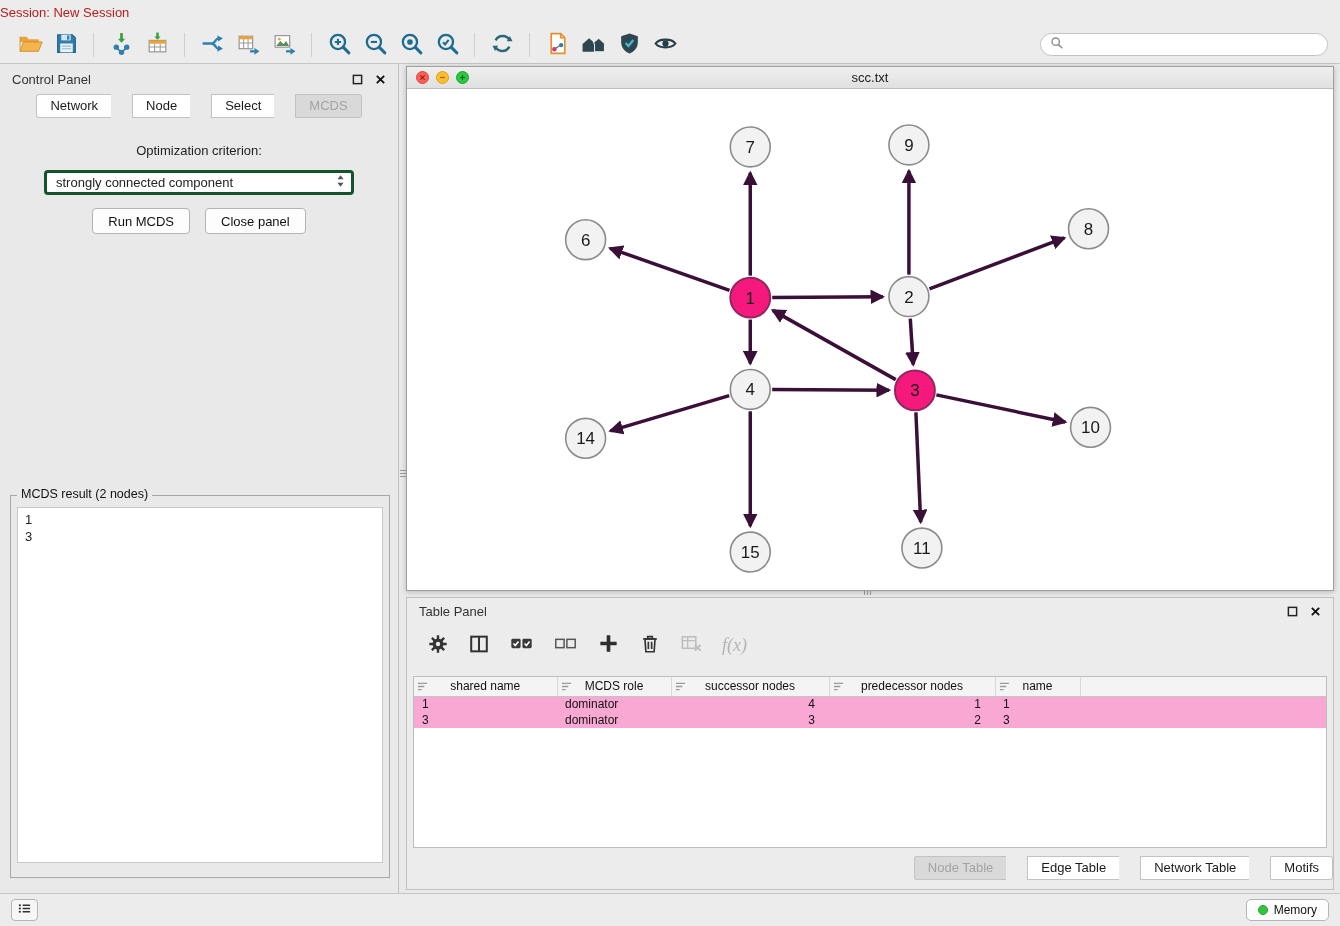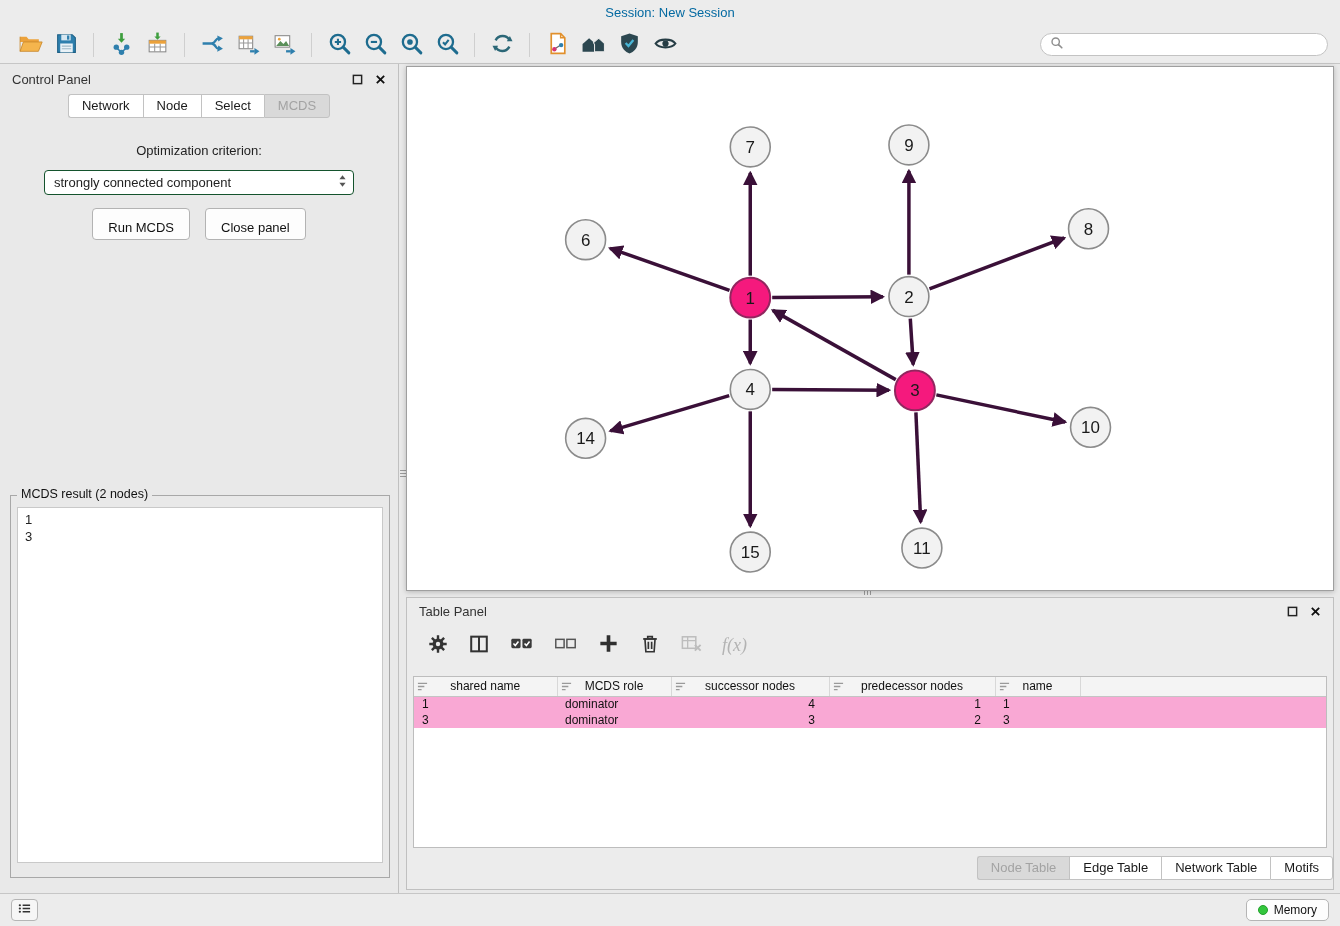--- a/index.html
+++ b/index.html
@@ -1,44 +1,44 @@
 <!DOCTYPE html>
 <html><head>
 <meta charset="utf-8">
 <style>
   * { margin:0; padding:0; box-sizing:border-box; }
   html,body { width:1340px; height:926px; }
   body { font-family:"Liberation Sans", sans-serif; background:#e9e9e9; position:relative; overflow:hidden; font-size:13px; color:#222; }
 
   
-  .titlebar { position:absolute; top:0; left:0; right:0; height:26px; text-align:center; line-height:26px; font-size:13px; color:#0369a1; background:#ececec; }
+  .titlebar { position:absolute; top:0; left:0; right:0; height:26px; text-align:left; line-height:26px; font-size:13px; color:#b91c1c; background:#ececec; }
 
   
   .toolbar { position:absolute; top:26px; left:0; right:0; height:38px; background:#ececec; border-bottom:1px solid #c6c6c6; display:flex; align-items:center; padding:0 12px; }
   .tbtn { width:36px; height:30px; display:flex; align-items:center; justify-content:center; flex:0 0 auto; }
   .tbtn svg { width:25px; height:25px; }
   .tsep { width:1px; height:24px; background:#cfcfcf; margin:0 9px; flex:0 0 auto; }
   .search-wrap { margin-left:auto; width:288px; height:23px; background:#fff; border:1px solid #c3c3c3; border-radius:12px; display:flex; align-items:center; padding:0 9px; gap:5px; }
   .search-wrap input { border:none; outline:none; flex:1; font-size:13px; background:transparent; font-family:"Liberation Sans",sans-serif; }
 
   
   .control-panel { position:absolute; top:64px; left:0; width:399px; bottom:33px; background:#e9e9e9; border-right:1px solid #c0c0c0; }
   .panel-head { height:30px; display:flex; align-items:center; padding:0 12px; font-size:13px; color:#333; }
   .panel-btns { margin-left:auto; display:flex; gap:12px; align-items:center; }
   .panel-btns svg { display:block; }
-  .seg-tabs { display:flex; justify-content:center; }
+  .seg-tabs { display:flex; justify-content:center;gap:21px; }
   .seg-tab { font-size:13px; padding:3px 13px 4px; background:#fff; border:1px solid #c2c2c2; border-right:none; color:#1a1a1a; cursor:default; }
   .seg-tab:first-child { border-radius:3px 0 0 3px; }
   .seg-tab:last-child { border-right:1px solid #c2c2c2; border-radius:0 3px 3px 0; }
   .seg-tab.active { background:#d9d9d9; color:#a3a3a3; }
   .opt-label { text-align:center; margin-top:25px; font-size:13px; }
-  .dropdown { margin:12px auto 0; width:310px; height:25px; background:#fff; border:1px solid #14532d; border-radius:4px; display:flex; align-items:center; padding:0 6px 0 9px; font-size:13px; }
+  .dropdown { margin:12px auto 0; width:310px; height:25px; background:#fff; border:3px solid #14532d; border-radius:4px; display:flex; align-items:center; padding:0 6px 0 9px; font-size:13px; }
   .dropdown .dd-arrows { margin-left:auto; }
   .btn-row { display:flex; justify-content:center; gap:15px; margin-top:13px; }
-  .btn { background:#fdfdfd; border:1px solid #b3b3b3; border-radius:4px; font-size:13px; padding:11px 15px 4px; color:#111; }
+  .btn { background:#fdfdfd; border:1px solid #b3b3b3; border-radius:4px; font-size:13px; padding:5px 15px 4px; color:#111; }
   .result-group { position:absolute; left:10px; right:8px; top:431px; bottom:15px; border:1px solid #a8a8a8; }
   .result-title { position:absolute; top:-9px; left:6px; background:#e9e9e9; padding:0 4px; font-size:12.5px; color:#111; }
   .result-box { position:absolute; top:11px; left:6px; right:6px; bottom:14px; background:#fff; border:1px solid #c9c9c9; font-size:13px; line-height:17px; padding:3px 7px; overflow:hidden; }
 
   
   .v-split-handle { position:absolute; left:400px; top:462px; width:6px; height:22px; display:flex; flex-direction:column; justify-content:center; gap:2px; }
   .v-split-handle i { display:block; height:1px; background:#9a9a9a; }
   .h-split-handle { position:absolute; left:856px; top:590px; width:22px; height:6px; display:flex; justify-content:center; gap:2px; align-items:center; }
   .h-split-handle i { display:block; width:1px; height:4px; background:#9a9a9a; }
 
@@ -266,20 +266,40 @@
     <i></i>
     <i></i>
   </div>
 <div class="h-split-handle">
     <i></i>
     <i></i>
     <i></i>
   </div>
 
 <div class="network-window">
+  <div class="nw-titlebar">
+    <span class="traffic">
+      <span class="light red">
+          <svg viewBox="0 0 8 8" width="7" height="7">
+            <path d="M1.5 1.5l5 5M6.5 1.5l-5 5" stroke="#8c1f18" stroke-width="1.3"></path>
+          </svg>
+        </span>
+      <span class="light yellow">
+          <svg viewBox="0 0 8 8" width="7" height="7">
+            <path d="M1.2 4h5.6" stroke="#9a6a10" stroke-width="1.4"></path>
+          </svg>
+        </span>
+      <span class="light green">
+          <svg viewBox="0 0 8 8" width="7" height="7">
+            <path d="M4 1.2v5.6M1.2 4h5.6" stroke="#156321" stroke-width="1.4"></path>
+          </svg>
+        </span>
+    </span>
+    <span>scc.txt</span>
+  </div>
   <div class="nw-canvas">
     <svg id="graph-svg" viewBox="0 0 928 502">
       <defs>
         <marker id="arrow" viewBox="0 0 10 10" refX="8.5" refY="5" markerWidth="4.2" markerHeight="4.2" orient="auto" markerUnits="strokeWidth">
           <path id="arrow-head" d="M0,0 L10,5 L0,10 z" fill="#3a1038"></path>
         </marker>
       </defs>
     <line x1="344.0" y1="187.0" x2="344.0" y2="84.0" stroke="#3a1038" stroke-width="3.5" marker-end="url(#arrow)"></line>
         <line x1="323.2" y1="201.7" x2="203.5" y2="159.6" stroke="#3a1038" stroke-width="3.5" marker-end="url(#arrow)"></line>
         <line x1="366.0" y1="208.9" x2="477.0" y2="208.2" stroke="#3a1038" stroke-width="3.5" marker-end="url(#arrow)"></line>

